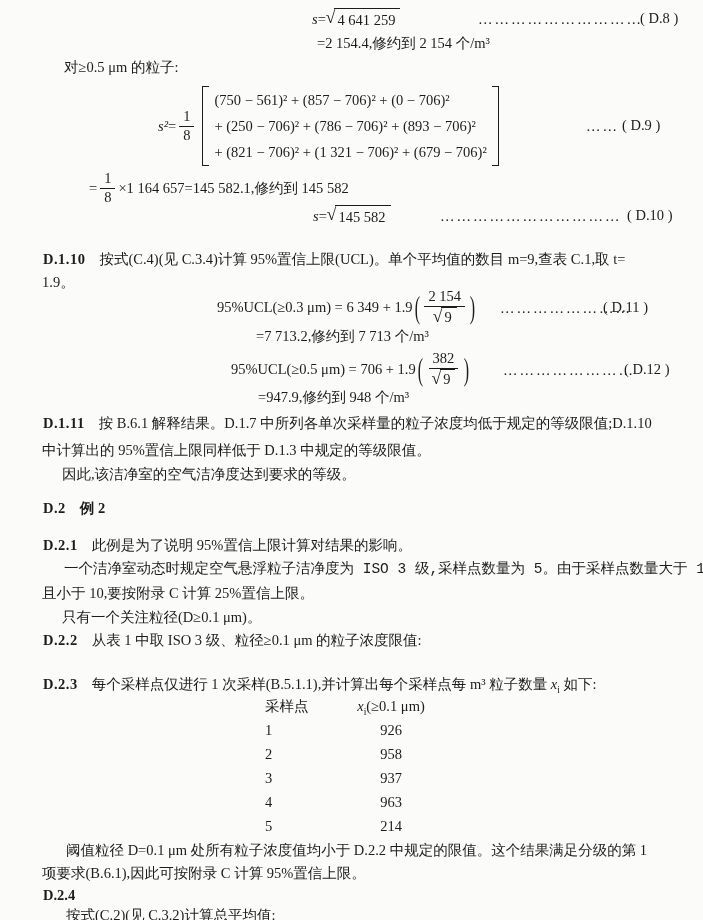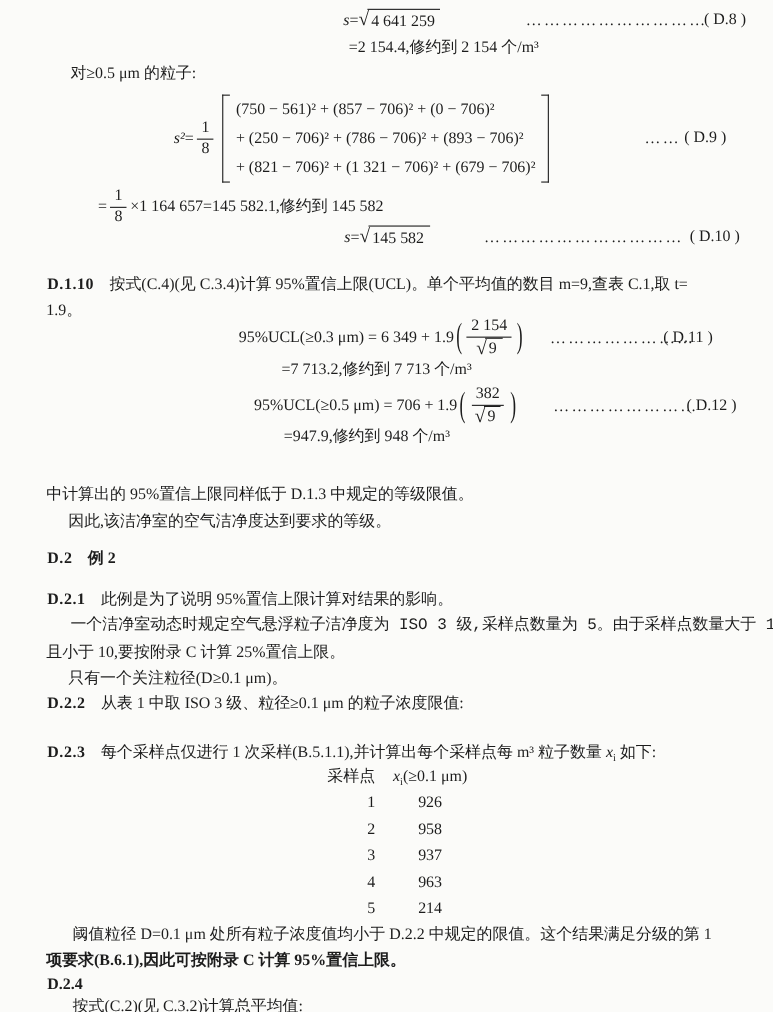--- a/index.html
+++ b/index.html
@@ -23,21 +23,21 @@
   .sqrt .rad{border-top:1.2px solid #1c1c1c;padding:1px 5px 0 3px;}
   .brk{width:6px;align-self:stretch;margin:2px 5px;}
   .brk.l{border:1.6px solid #1c1c1c;border-right:none;}
   .brk.r{border:1.6px solid #1c1c1c;border-left:none;}
   .stack{display:flex;flex-direction:column;}
   .stack .row{line-height:26px;}
   .leader{letter-spacing:2px;color:#1c1c1c;}
   .bigp{display:inline-block;transform:scaleY(2.2) scaleX(1.1);margin:0 2px;font-weight:400;}
   .smtbl{position:absolute;left:265px;top:694px;}
   .smrow{display:flex;height:24px;align-items:center;}
-  .smc1{width:76px;text-align:right;}
+  .smc1{width:76px;text-align:left;}
   .smc2{width:100px;text-align:center;}
 </style>
 </head>
 <body>
 
 <div class="page">
 
   <div class="abs" style="top:6px;left:0;width:703px;height:26px;">
     <span class="eq abs" style="left:312px;top:2px;">
       <span class="var">s</span>
@@ -130,20 +130,23 @@
             <span class="rad">9</span>
           </span>
       </span>
       <span class="bigp">)</span>
     </span>
     <span class="leader abs" style="left:503px;top:10px;">……………………</span>
     <span class="abs" style="left:624px;top:9px;">( D.12 )</span>
   </div>
   <div class="abs" style="top:387px;left:258px;">=947.9,修约到 948 个/m³</div>
 
+  <div class="abs" style="top:413px;left:43px;">
+    <span class="lbl">D.1.11</span><span>按 B.6.1 解释结果。D.1.7 中所列各单次采样量的粒子浓度均低于规定的等级限值;D.1.10</span>
+  </div>
   <div class="abs" style="top:440px;left:42px;">中计算出的 95%置信上限同样低于 D.1.3 中规定的等级限值。</div>
   <div class="abs" style="top:464px;left:62px;">因此,该洁净室的空气洁净度达到要求的等级。</div>
 
   <div class="abs b" style="top:498px;left:43px;">
     <span class="lbl">D.2</span><span>例 2</span>
   </div>
 
   <div class="abs" style="top:535px;left:43px;">
     <span class="lbl">D.2.1</span><span>此例是为了说明 95%置信上限计算对结果的影响。</span>
   </div>
@@ -180,18 +183,18 @@
       <span class="smc1">4</span>
       <span class="smc2">963</span>
     </div>
     <div class="smrow">
       <span class="smc1">5</span>
       <span class="smc2">214</span>
     </div>
   </div>
 
   <div class="abs" style="top:840px;left:66px;">阈值粒径 D=0.1 μm 处所有粒子浓度值均小于 D.2.2 中规定的限值。这个结果满足分级的第 1</div>
-  <div class="abs" style="top:863px;left:42px;font-weight:bold;">项要求(B.6.1),因此可按附录 C 计算 95%置信上限。</div>
+  <div class="abs" style="top:863px;left:42px;">项要求(B.6.1),因此可按附录 C 计算 95%置信上限。</div>
 
   <div class="abs b" style="top:885px;left:43px;">D.2.4</div>
   <div class="abs" style="top:905px;left:66px;">按式(C.2)(见 C.3.2)计算总平均值:</div>
 
 </div>
 
 </body></html>

